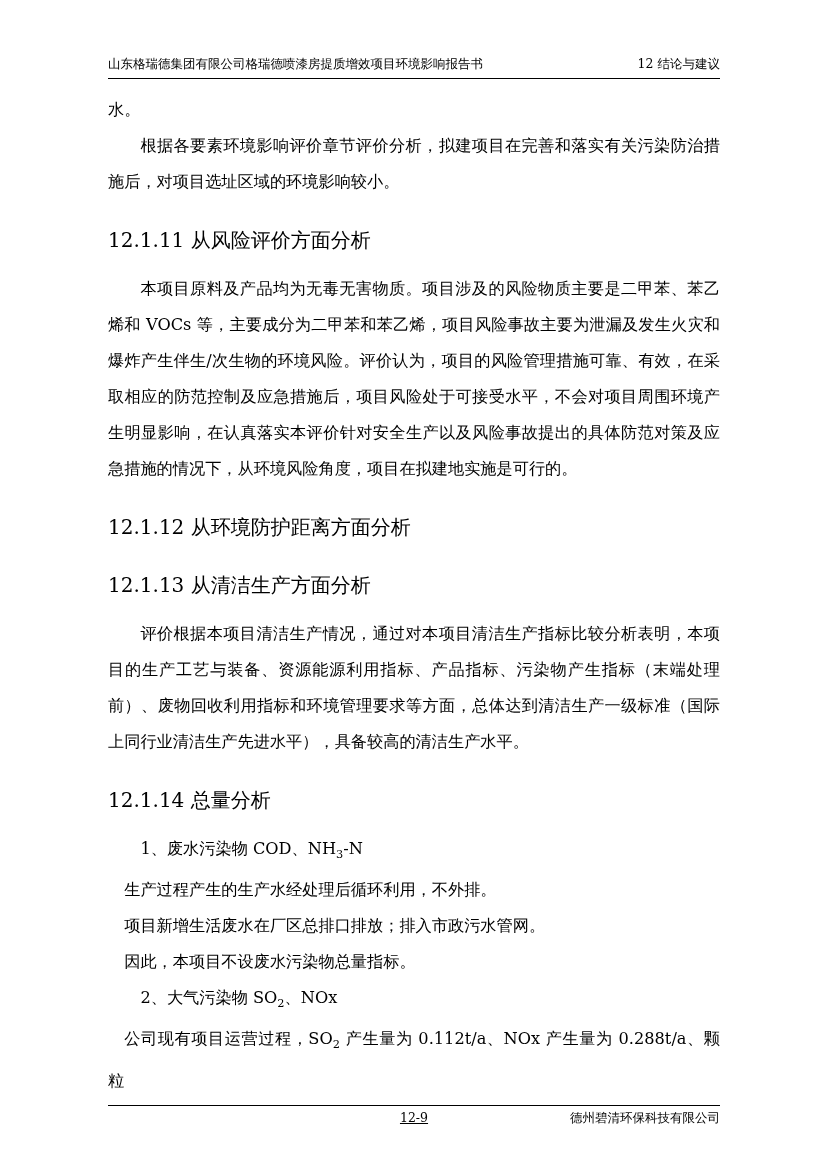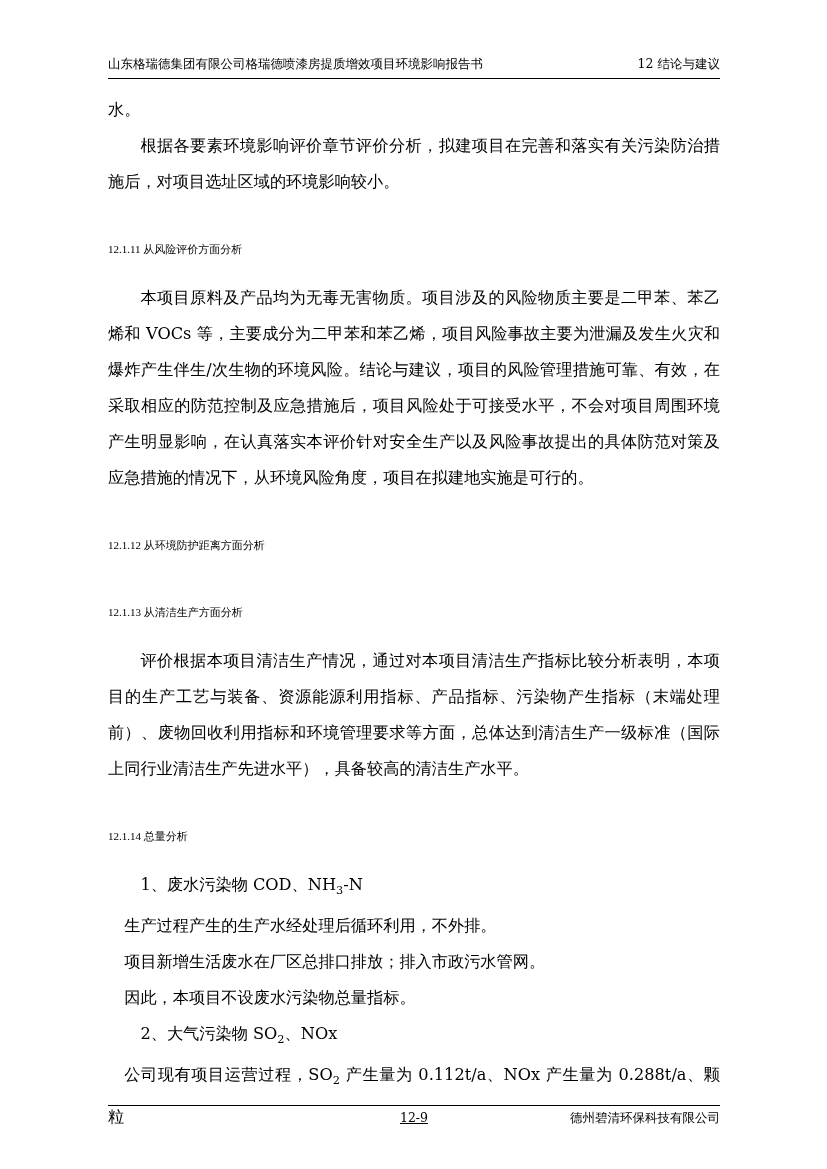--- a/index.html
+++ b/index.html
@@ -84,25 +84,24 @@
     font-size: 16.2px;
     line-height: 36px;
     color: #000;
     text-align: justify;
     text-justify: inter-ideograph;
   }
   p.indent {
     text-indent: 2em;
   }
   p.heading {
-    font-size: 11px;
+    font-size: 20px;
     line-height: 36px;
-    margin-top: 31px;
+    margin-top: 22px;
     margin-bottom: 13px;
-    font-family: Liberation Serif, serif;
   }
   p.sub {
     text-indent: 2em;
   }
   p.subitem {
     text-indent: 1em;
   }
   sub {
     font-size: 70%;
     vertical-align: sub;
@@ -121,21 +120,21 @@
     <div class="header-rule"></div>
 
     <div class="body-area">
 
       <p>水。</p>
 
       <p class="indent">根据各要素环境影响评价章节评价分析，拟建项目在完善和落实有关污染防治措施后，对项目选址区域的环境影响较小。</p>
 
       <p class="heading">12.1.11 从风险评价方面分析</p>
 
-      <p class="indent">本项目原料及产品均为无毒无害物质。项目涉及的风险物质主要是二甲苯、苯乙烯和 VOCs 等，主要成分为二甲苯和苯乙烯，项目风险事故主要为泄漏及发生火灾和爆炸产生伴生/次生物的环境风险。结论与建议，项目的风险管理措施可靠、有效，在采取相应的防范控制及应急措施后，项目风险处于可接受水平，不会对项目周围环境产生明显影响，在认真落实本评价针对安全生产以及风险事故提出的具体防范对策及应急措施的情况下，从环境风险角度，项目在拟建地实施是可行的。</p>
+      <p class="indent">本项目原料及产品均为无毒无害物质。项目涉及的风险物质主要是二甲苯、苯乙烯和 VOCs 等，主要成分为二甲苯和苯乙烯，项目风险事故主要为泄漏及发生火灾和爆炸产生伴生/次生物的环境风险。评价认为，项目的风险管理措施可靠、有效，在采取相应的防范控制及应急措施后，项目风险处于可接受水平，不会对项目周围环境产生明显影响，在认真落实本评价针对安全生产以及风险事故提出的具体防范对策及应急措施的情况下，从环境风险角度，项目在拟建地实施是可行的。</p>
 
       <p class="heading">12.1.12 从环境防护距离方面分析</p>
 
 
       <p class="heading">12.1.13 从清洁生产方面分析</p>
 
       <p class="indent">评价根据本项目清洁生产情况，通过对本项目清洁生产指标比较分析表明，本项目的生产工艺与装备、资源能源利用指标、产品指标、污染物产生指标（末端处理前）、废物回收利用指标和环境管理要求等方面，总体达到清洁生产一级标准（国际上同行业清洁生产先进水平），具备较高的清洁生产水平。</p>
 
       <p class="heading">12.1.14 总量分析</p>
 

